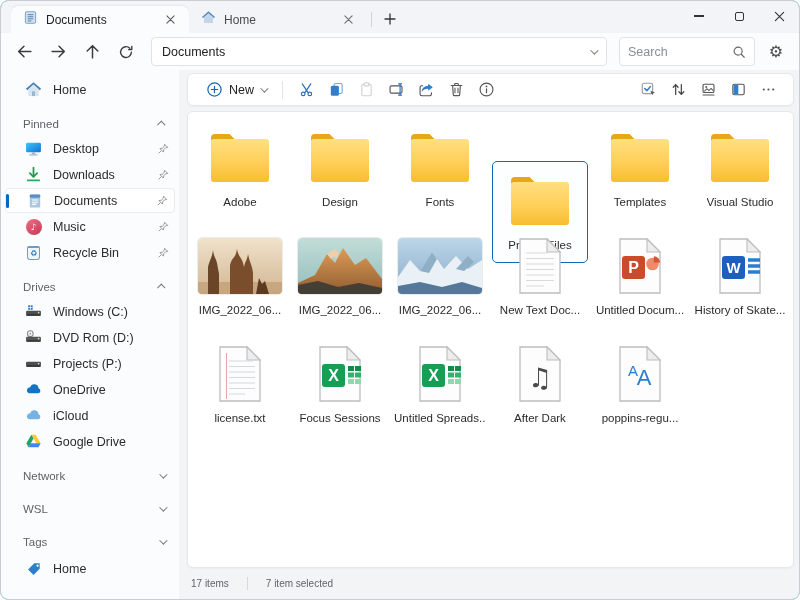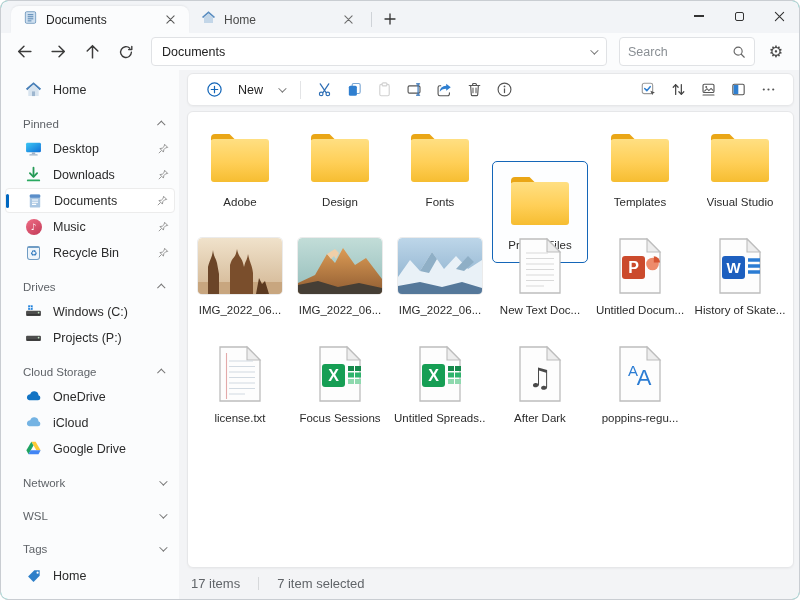--- a/index.html
+++ b/index.html
@@ -44,34 +44,34 @@
   .chev { width:6px; height:6px; border-right:1.3px solid #777; border-bottom:1.3px solid #777; display:inline-block; }
   .chev.down { transform:rotate(45deg) translateY(-2px); }
   .chev.up { transform:rotate(-135deg) translateY(-1px); }
   .music-circle { width:16px; height:16px; border-radius:50%; background:linear-gradient(145deg,#ef6e86,#c23a57); color:#fff; font-size:9px; display:flex; align-items:center; justify-content:center; font-family:"DejaVu Sans",sans-serif; }
   .bin-icon { position:relative; width:13px; height:14px; border:1px solid #6f9cc4; border-top:2px solid #6f9cc4; border-radius:2px 2px 3px 3px; background:#eef5fb; color:#2e78bd; font-size:8px; line-height:12px; text-align:center; font-family:"DejaVu Sans",sans-serif; }
 
   
   .main { position:absolute; left:178px; top:69px; right:0; bottom:0; background:#f3f4f6; }
   .toolbar-card { position:absolute; left:8px; right:5px; top:3px; height:33px; background:#fff; border:1px solid #e6e7e9; border-radius:6px; box-shadow:0 1px 2px rgba(0,0,0,.04); display:flex; align-items:center; padding:0 10px; }
   .tbtn { display:flex; align-items:center; justify-content:center; height:26px; min-width:30px; border-radius:4px; }
-  .newbtn { gap:15px; padding:0 8px; }
+  .newbtn { gap:6px; padding:0 8px; }
   .newbtn .nlabel { font-size:12.5px; color:#222; }
   .tb-divider { width:1px; height:18px; background:#e3e4e6; margin:0 8px; }
   .tb-right { margin-left:auto; display:flex; align-items:center; }
   .tbtn.disabled { opacity:.45; }
 
   .content-card { position:absolute; left:8px; right:5px; top:41px; bottom:31px; background:#fff; border:1px solid #e6e7e9; border-radius:6px; box-shadow:0 1px 2px rgba(0,0,0,.04); overflow:hidden; padding:6px 0 0 2px; }
   .grid { display:grid; grid-template-columns:repeat(6,100px); grid-auto-rows:104px; row-gap:4px; }
   .tile { width:96px; height:102px; margin:0 auto; border:1.5px solid transparent; border-radius:5px; display:flex; flex-direction:column; align-items:center; justify-content:flex-start; padding-top:7px; }
   .tile.selected { border-color:#1466b8; background:#fdfeff;margin-top:43px; }
   .tile-icon { height:64px; display:flex; align-items:center; justify-content:center; }
   .tile-label { font-size:11.5px; color:#2b2b2b; margin-top:6px; max-width:92px; white-space:nowrap; overflow:hidden; text-align:center; }
 
-  .statusbar { position:absolute; left:12px; bottom:6px; height:20px; display:flex; align-items:center; gap:18px; font-size:13px; color:#606468; }
+  .statusbar { position:absolute; left:12px; bottom:6px; height:20px; display:flex; align-items:center; gap:18px; font-size:10px; color:#606468; }
   .sb-div { width:1px; height:13px; background:#d6d8da; }
 </style>
 </head>
 <body>
 
 <svg width="0" height="0" style="position:absolute">
   <defs>
     <linearGradient id="gfold" x1="0" y1="0" x2="0" y2="1">
       <stop offset="0" stop-color="#ffdf82"></stop>
         <stop offset=".55" stop-color="#ffcf57"></stop>
@@ -300,36 +300,44 @@
             <rect x="3" y="2.2" width="4.2" height="4.2" fill="#1a7edb"></rect>
             <path d="M5.1 2.2v4.2M3 4.3h4.2" stroke="#fff" stroke-width=".7"></path>
             <rect x="1" y="7.4" width="14" height="4.8" rx="1" fill="#4d4d4d"></rect>
             <rect x="2" y="10.6" width="12" height="1" fill="#2e2e2e"></rect>
             <circle cx="12.8" cy="9" r=".8" fill="#bfe3c0"></circle>
           </svg>
       </span>
       <span class="slabel">Windows (C:)</span>
     </div>
 
+    <div class="srow">
+      <span class="sic">
+        <svg width="17" height="17" viewBox="0 0 16 16">
+            <circle cx="5" cy="4.4" r="2.7" fill="none" stroke="#8a8a8a" stroke-width="1"></circle>
+            <circle cx="5" cy="4.4" r=".8" fill="#8a8a8a"></circle>
+            <rect x="1" y="7.4" width="14" height="4.8" rx="1" fill="#555"></rect>
+            <rect x="2" y="10.6" width="12" height="1" fill="#333"></rect>
+            <circle cx="12.8" cy="9" r=".8" fill="#bfe3c0"></circle>
+          </svg>
+      </span>
+      <span class="slabel">DVD Rom (D:)</span>
+    </div>
 
     <div class="srow">
       <span class="sic">
         <svg width="17" height="17" viewBox="0 0 16 16">
             <rect x="1" y="6.4" width="14" height="5" rx="1" fill="#4d4d4d"></rect>
             <rect x="2" y="9.8" width="12" height="1" fill="#2e2e2e"></rect>
             <circle cx="12.8" cy="8.1" r=".8" fill="#bfe3c0"></circle>
           </svg>
       </span>
       <span class="slabel">Projects (P:)</span>
     </div>
 
-    <div class="shead">
-      <span class="shead-label">Cloud Storage</span>
-      <span class="chev up"></span>
-    </div>
 
     <div class="srow">
       <span class="sic">
         <svg width="17" height="17" viewBox="0 0 16 16">
             <path d="M4 11.6h8.3a2.4 2.4 0 00.4-4.7 4 4 0 00-7.8-1 2.9 2.9 0 00-.9 5.7z" fill="#1274c4"></path>
           </svg>
       </span>
       <span class="slabel">OneDrive</span>
     </div>
 

